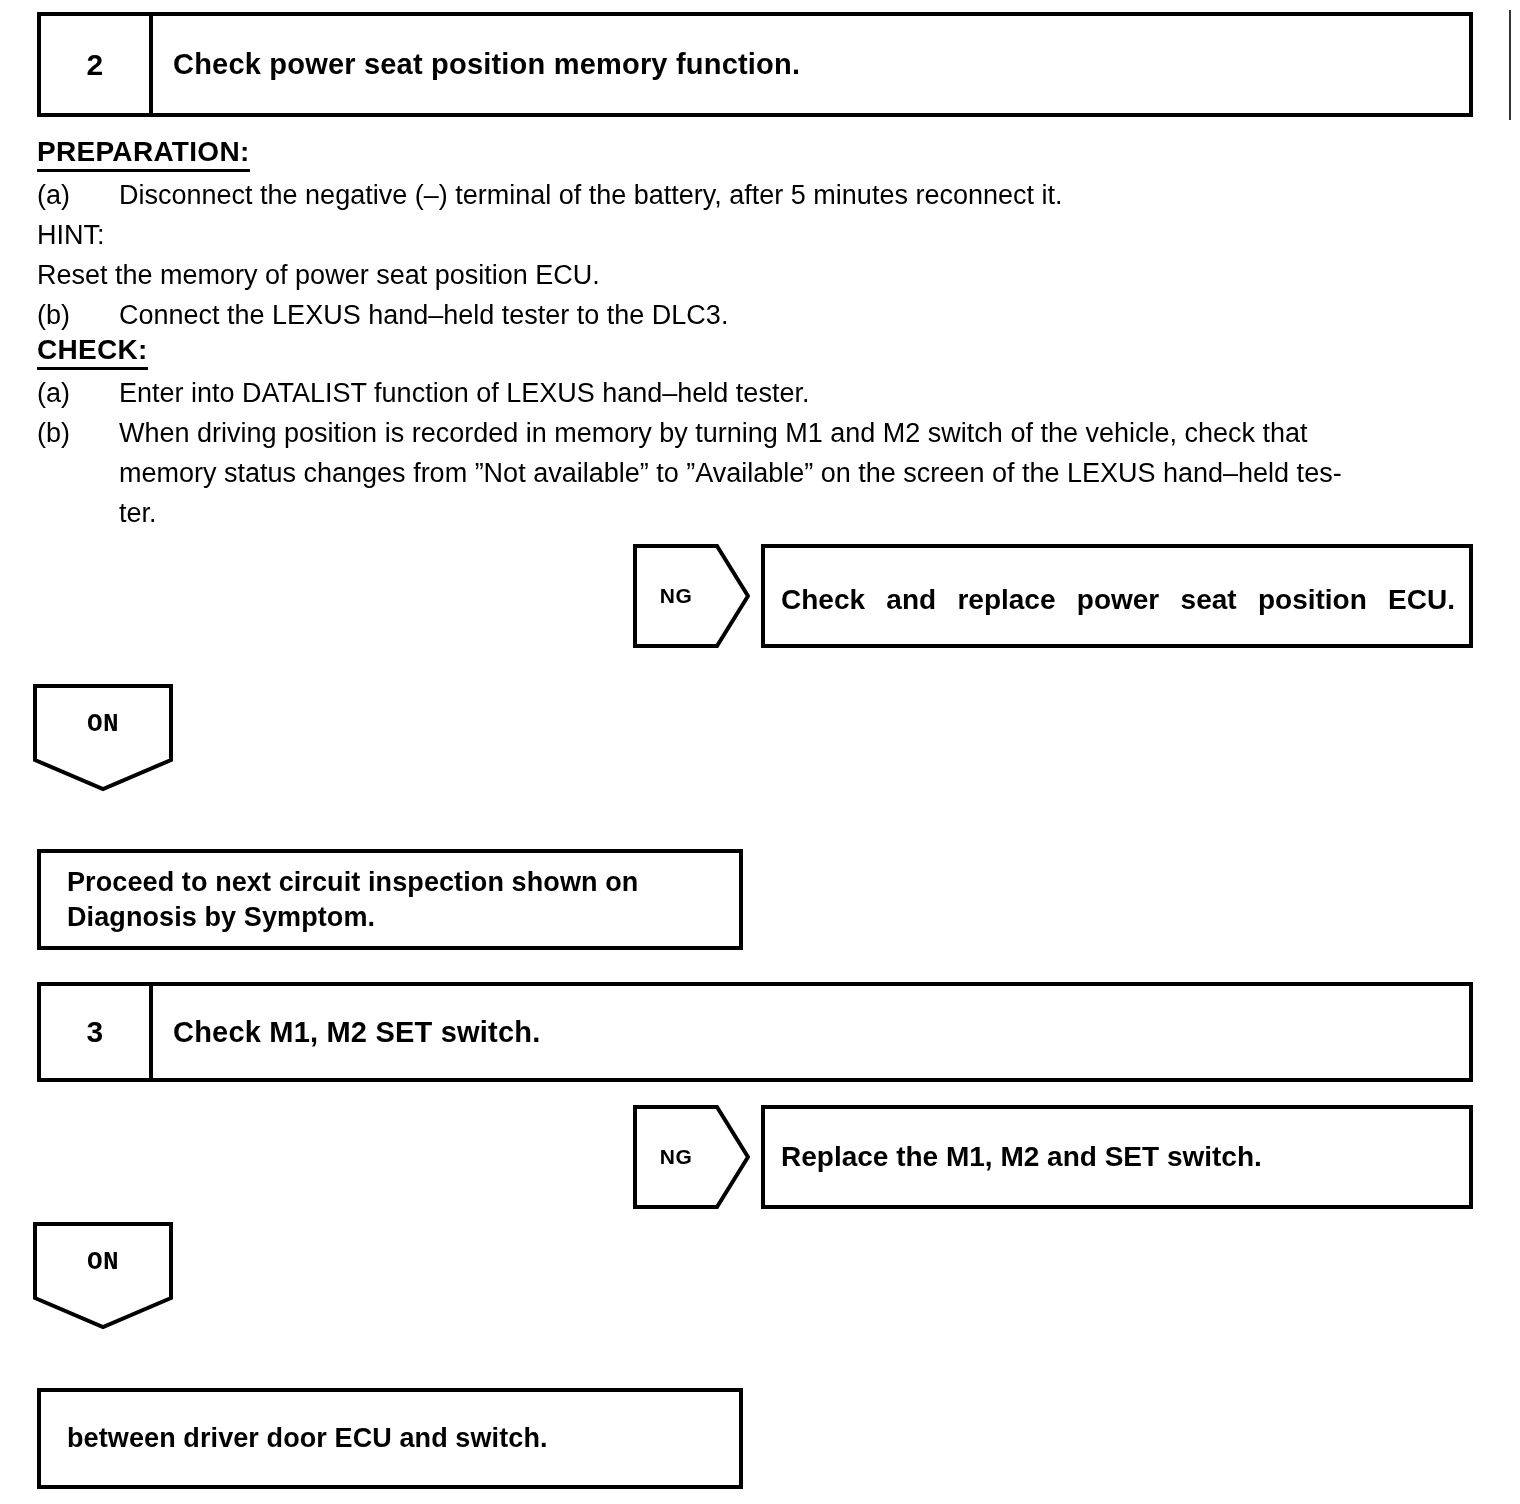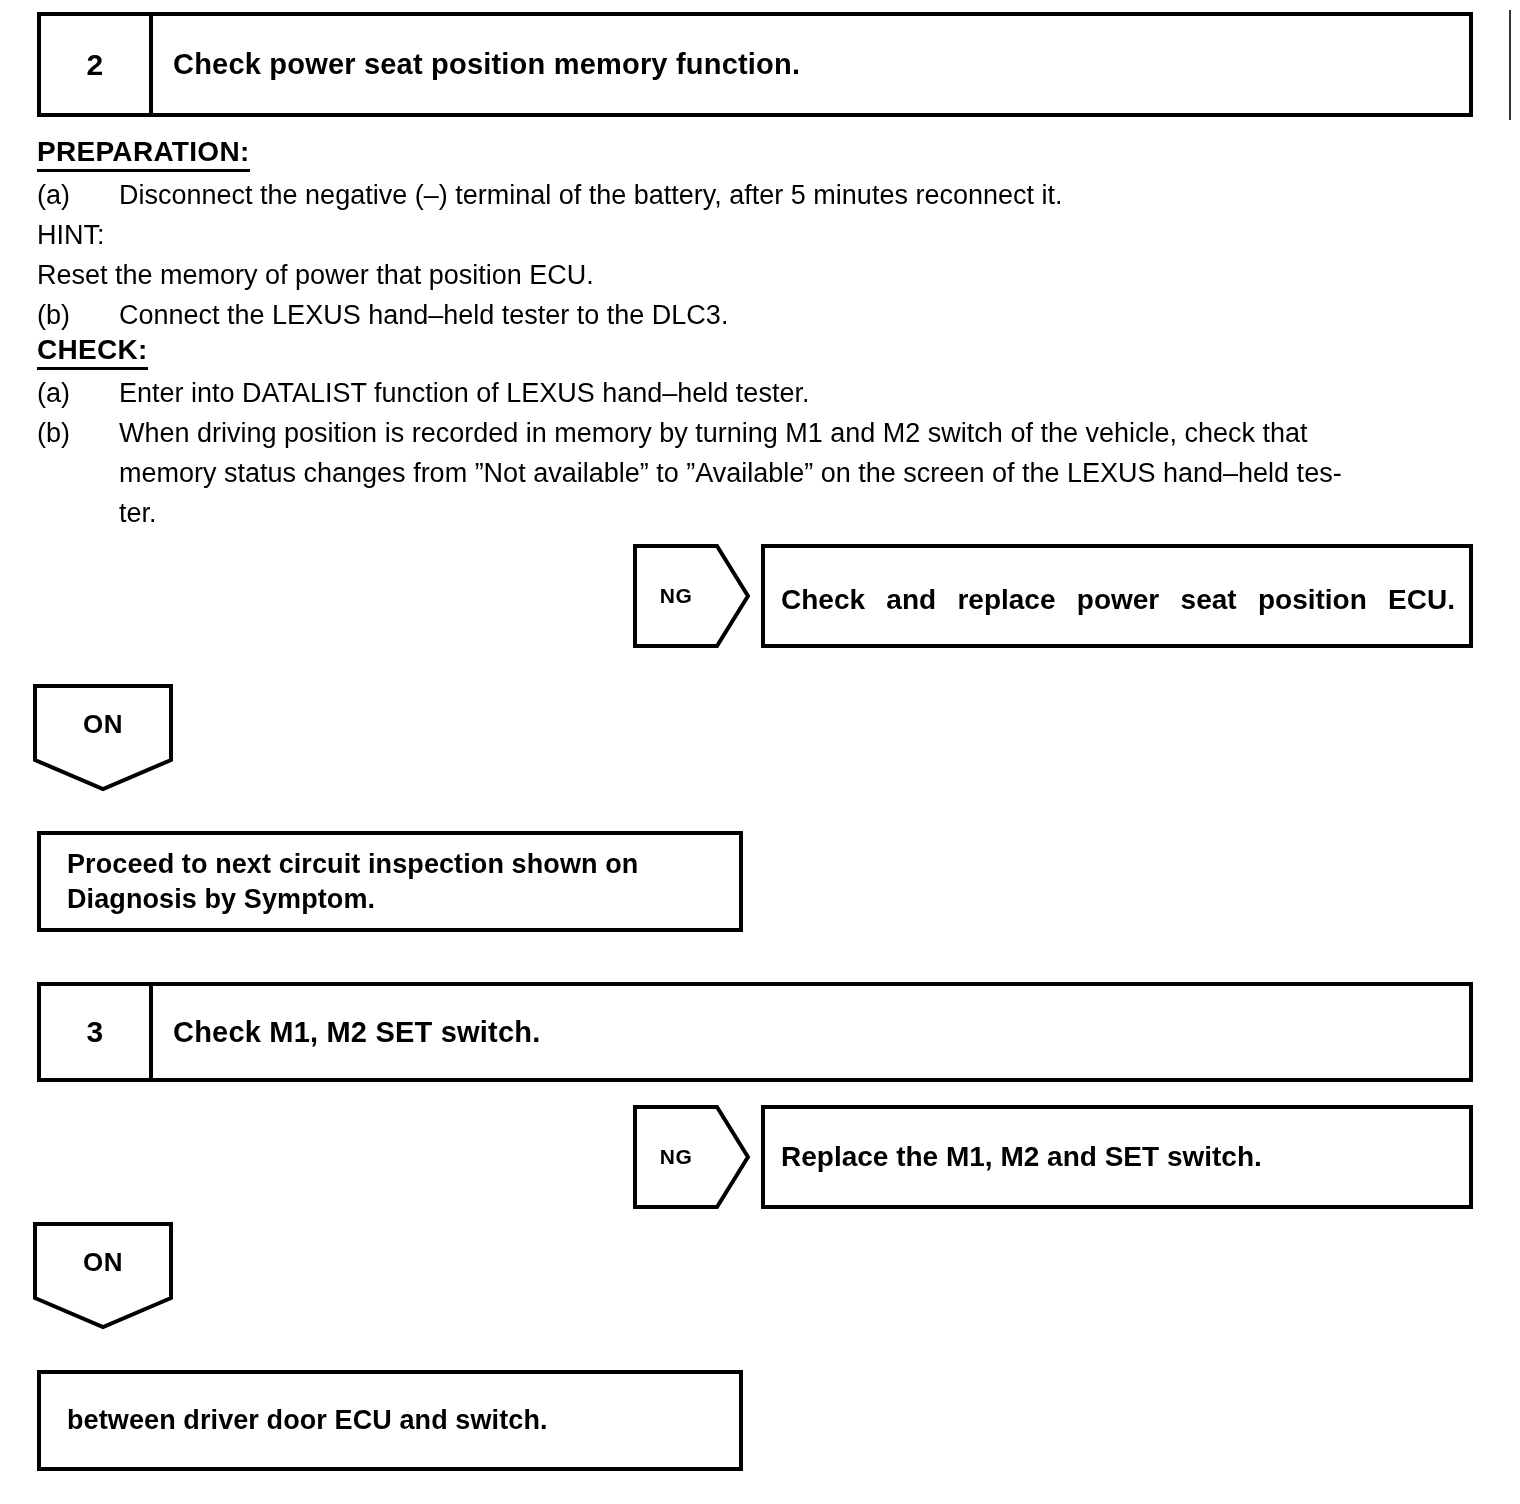--- a/index.html
+++ b/index.html
@@ -142,20 +142,21 @@
     text-align: justify;
     text-align-last: justify;
     margin-top: 8px;
   }
 
   
   .on-arrow {
     position: absolute;
     width: 120px;
     height: 108px;
+    font-family: Liberation Mono, monospace;
   }
   .on-arrow svg { display: block; }
   .on-label {
     position: absolute;
     left: 0;
     top: 0;
     width: 140px;
     height: 80px;
     display: flex;
     align-items: center;
@@ -166,20 +167,21 @@
   }
 
   
   .outcome-box {
     position: absolute;
     border: 4px solid #000;
     background: #fff;
     box-sizing: border-box;
     display: flex;
     align-items: center;
+    margin-top: 18px;
   }
   .outcome-text {
     padding: 0 14px 0 26px;
     font-weight: bold;
     font-size: 27px;
     line-height: 35px;
     letter-spacing: 0.1px;
   }
 </style>
 </head>
@@ -194,21 +196,21 @@
     <div class="step-title">Check power seat position memory function.</div>
   </div>
 
   <div class="textblock" style="top:132px;">
     <div class="sec-head">PREPARATION:</div>
     <div class="item">
       <span class="item-label">(a)</span>
       <span class="item-text">Disconnect the negative (–) terminal of the battery, after 5 minutes reconnect it.</span>
     </div>
     <div class="plain">HINT:</div>
-    <div class="plain">Reset the memory of power that position ECU.</div>
+    <div class="plain">Reset the memory of power seat position ECU.</div>
     <div class="item">
       <span class="item-label">(b)</span>
       <span class="item-text">Connect the LEXUS hand–held tester to the DLC3.</span>
     </div>
   </div>
 
   <div class="textblock" style="top:330px;">
     <div class="sec-head">CHECK:</div>
     <div class="item">
       <span class="item-label">(a)</span>

